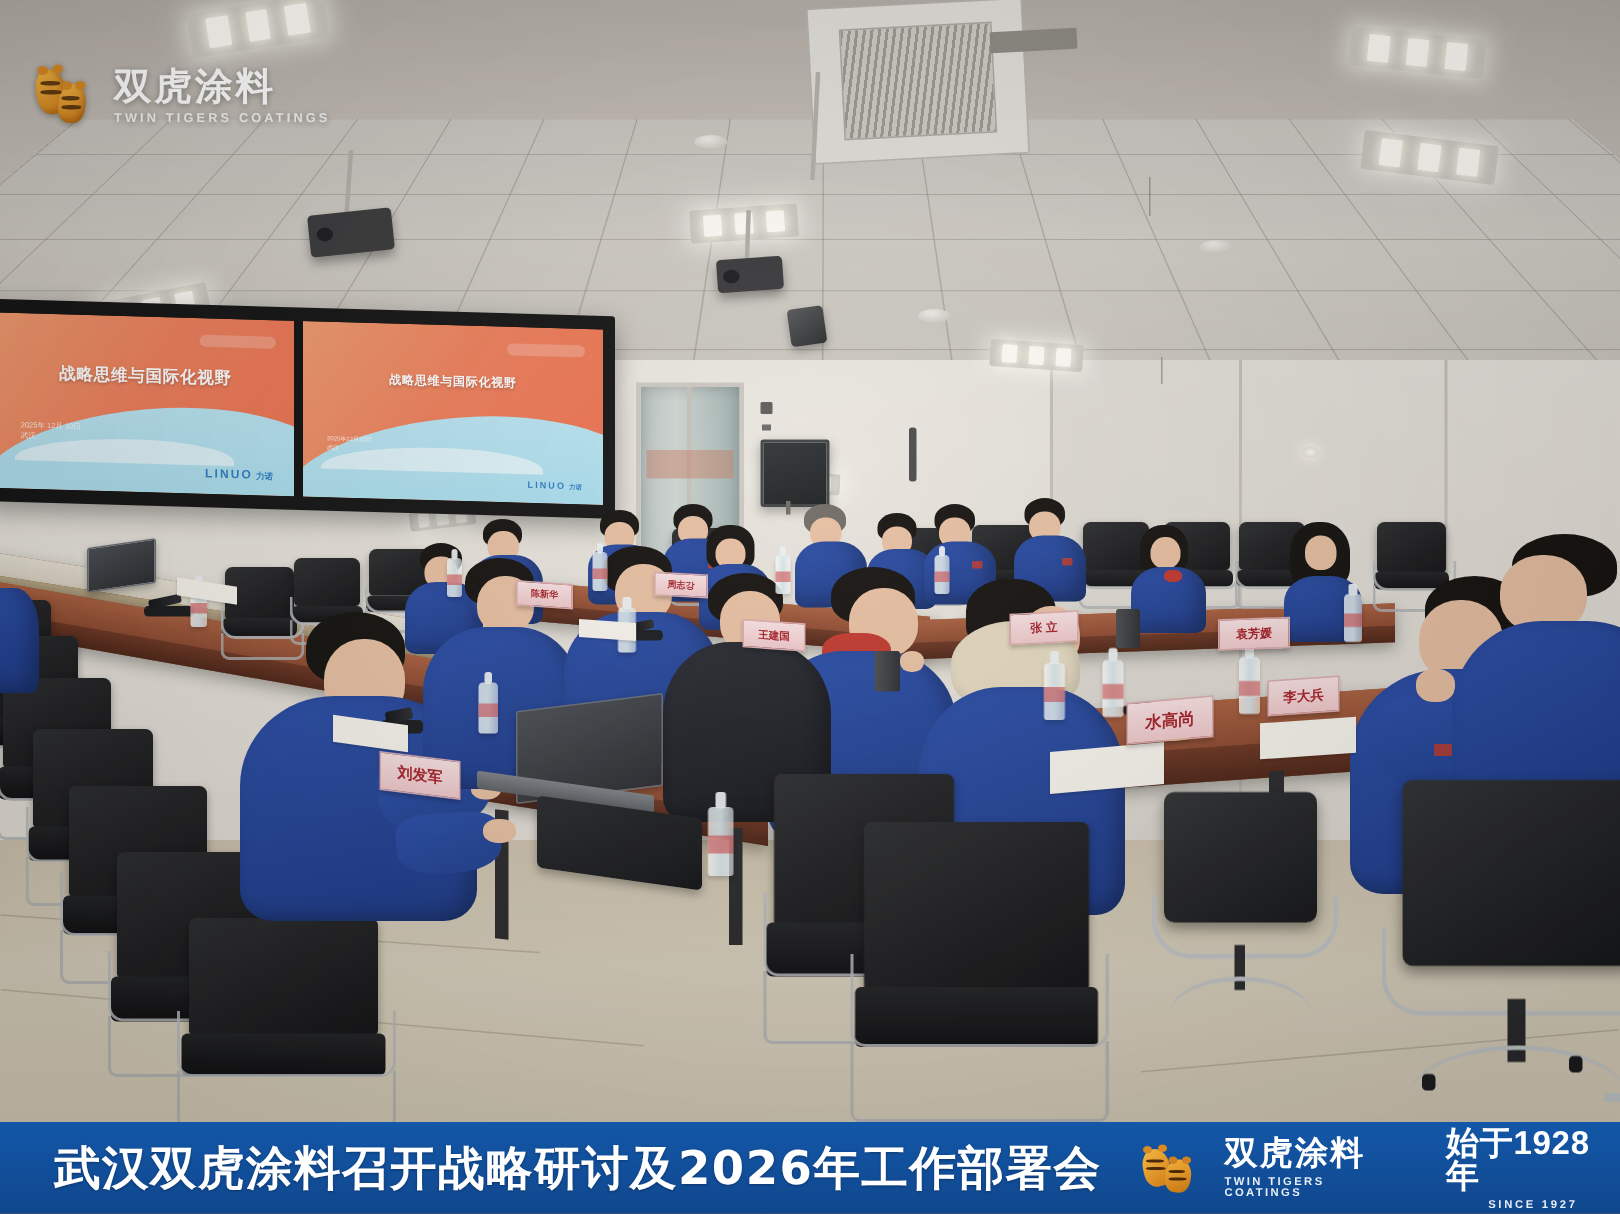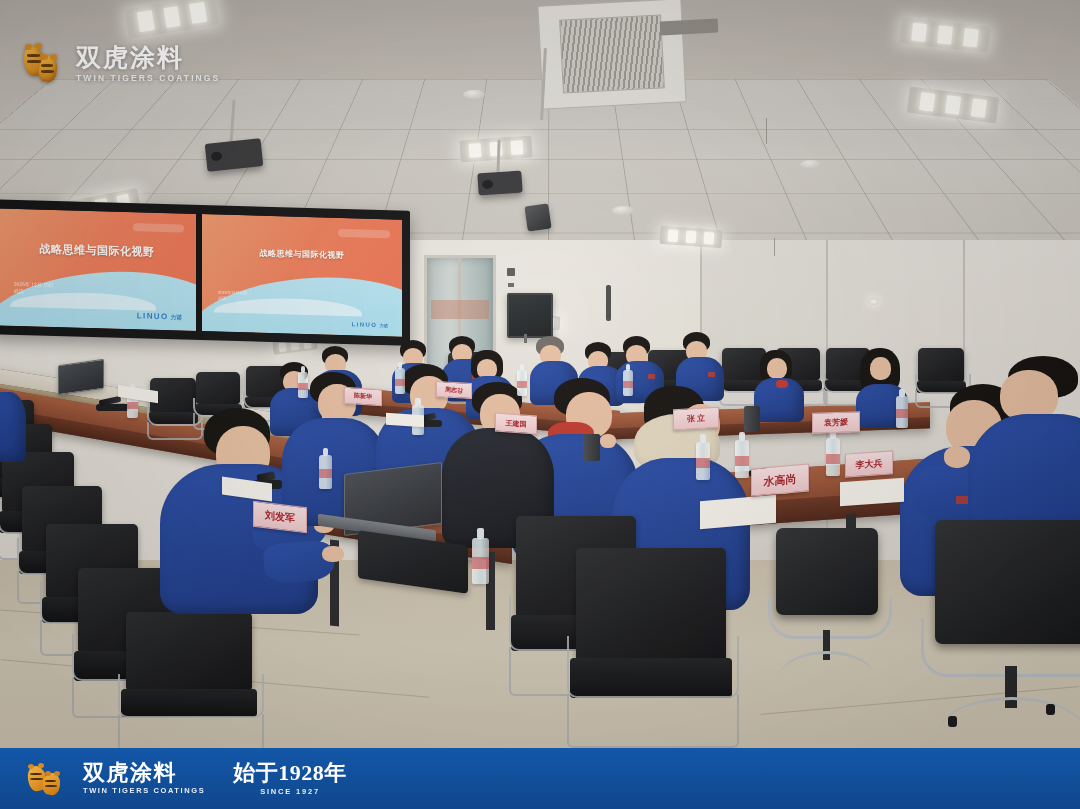--- a/index.html
+++ b/index.html
@@ -214,21 +214,21 @@
           font-family:"DejaVu Sans","Liberation Sans",sans-serif;
           text-shadow:0 1px 2px rgba(0,0,0,.3);}
   .banner .blogo{display:flex;align-items:center;gap:9px;margin-left:26px;}
   .banner .btiger{position:relative;width:48px;height:34px;}
   .banner .bwords{display:flex;flex-direction:column;line-height:1;}
   .banner .bcn{font-size:22px;font-weight:700;color:#fff;letter-spacing:1.5px;
           font-family:"DejaVu Sans","Liberation Sans",sans-serif;}
   .banner .ben{font-size:7.5px;color:#e8eef6;letter-spacing:1.6px;margin-top:3px;font-weight:600;}
   .banner .since{display:flex;flex-direction:column;line-height:1;margin-left:28px;}
   .banner .scn{font-size:22px;font-weight:700;color:#fff;letter-spacing:.5px;
-          font-family:Liberation Serif, serif;}
+          font-family:Liberation Sans, sans-serif;}
   .banner .sen{font-size:7.5px;color:#e8eef6;letter-spacing:1.8px;margin-top:4px;font-weight:600;text-align:center;}
 
   .grain{position:absolute;inset:0;pointer-events:none;
          background:radial-gradient(ellipse at 50% 42%,rgba(255,255,255,.06),rgba(0,0,0,.14) 88%);}
 </style>
 </head>
 <body>
 
 <div id="stage">
 
@@ -755,20 +755,21 @@
       <div class="words">
         <span class="cn">双虎涂料</span>
         <span class="en">TWIN TIGERS COATINGS</span>
       </div>
     </div>
 
     <div class="grain"></div>
   </div>
 
   <div class="banner">
+    <div class="title">武汉双虎涂料召开战略研讨及2026年工作部署会</div>
 
     <div class="blogo">
       <div class="btiger">
         <div class="t-body" style="position:absolute;left:2px;top:4px;width:18px;height:25px;transform:rotate(-13deg);border-radius:48% 48% 40% 40%;background:linear-gradient(150deg,#f5b942,#cf7a17);"></div>
         <div class="t-body" style="position:absolute;left:17px;top:11px;width:17px;height:22px;transform:rotate(9deg);border-radius:48% 48% 40% 40%;background:linear-gradient(150deg,#f3b23c,#c5730f);"></div>
         <div class="t-ear" style="position:absolute;left:2px;top:2px;width:6px;height:5px;border-radius:50%;background:#d98a22;"></div>
         <div class="t-ear" style="position:absolute;left:12px;top:1px;width:6px;height:5px;border-radius:50%;background:#d98a22;"></div>
         <div class="t-ear" style="position:absolute;left:19px;top:9px;width:6px;height:5px;border-radius:50%;background:#cf8120;"></div>
         <div class="t-ear" style="position:absolute;left:28px;top:9px;width:6px;height:5px;border-radius:50%;background:#cf8120;"></div>
         <div class="t-stripe" style="position:absolute;left:4px;top:11px;width:12px;height:2px;background:#4a2a08;border-radius:40%;"></div>

